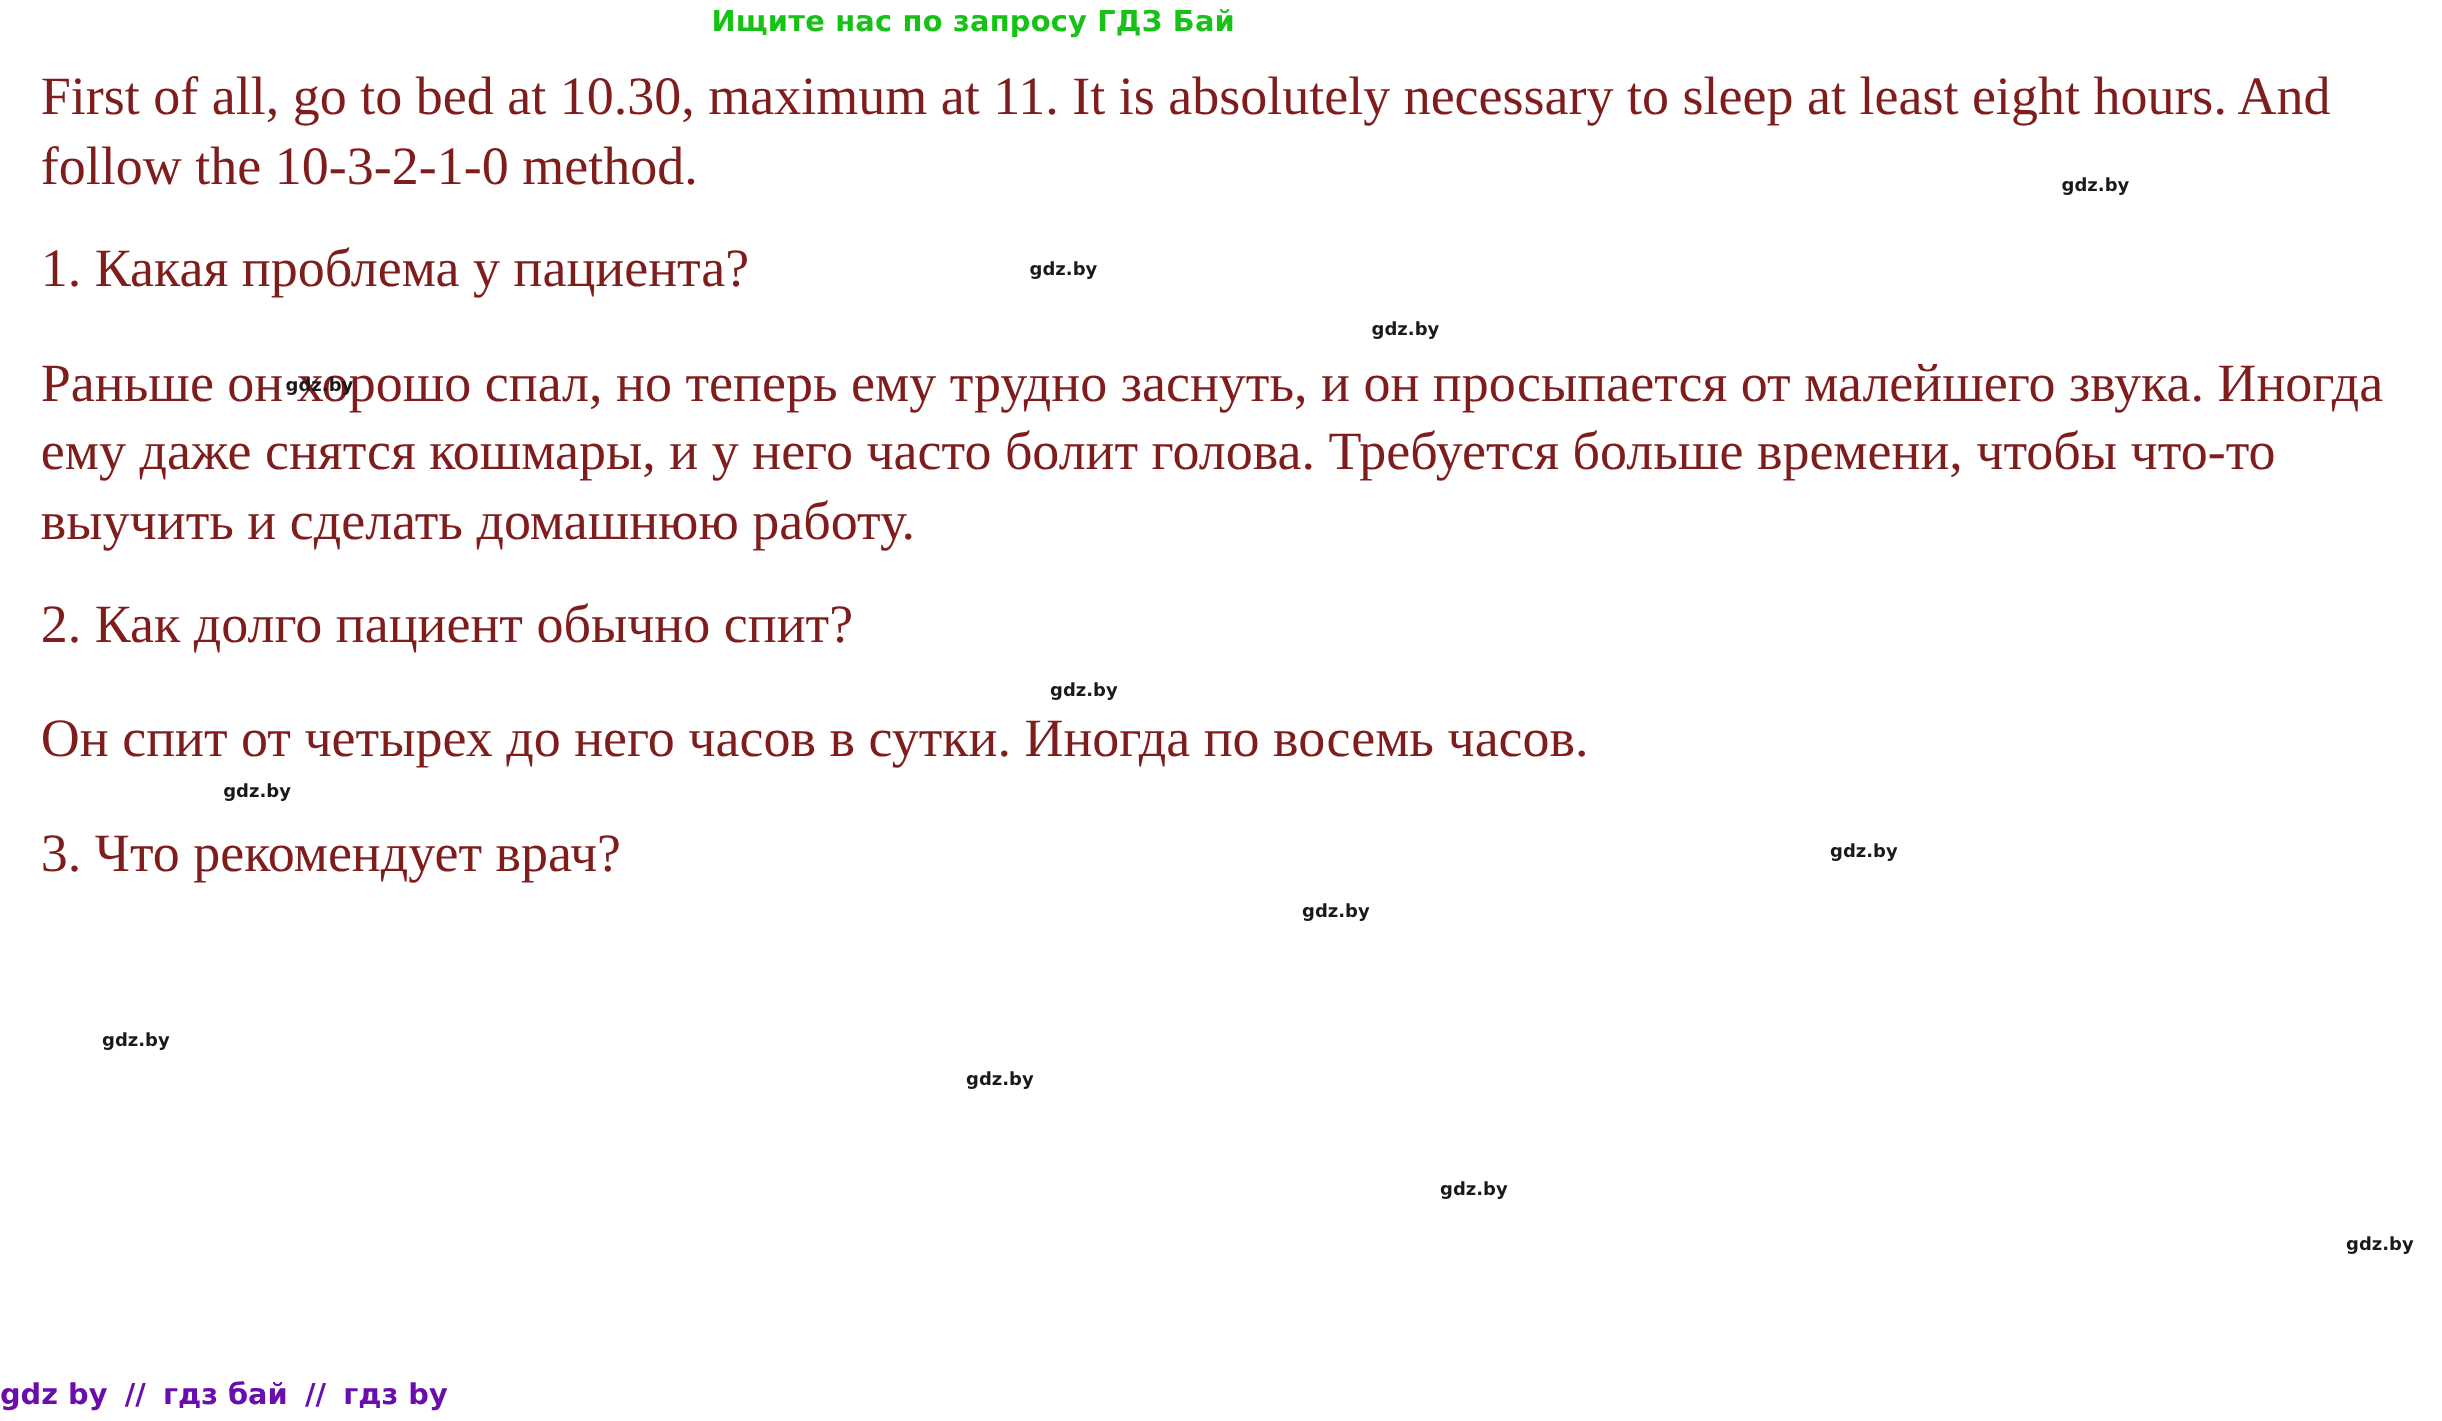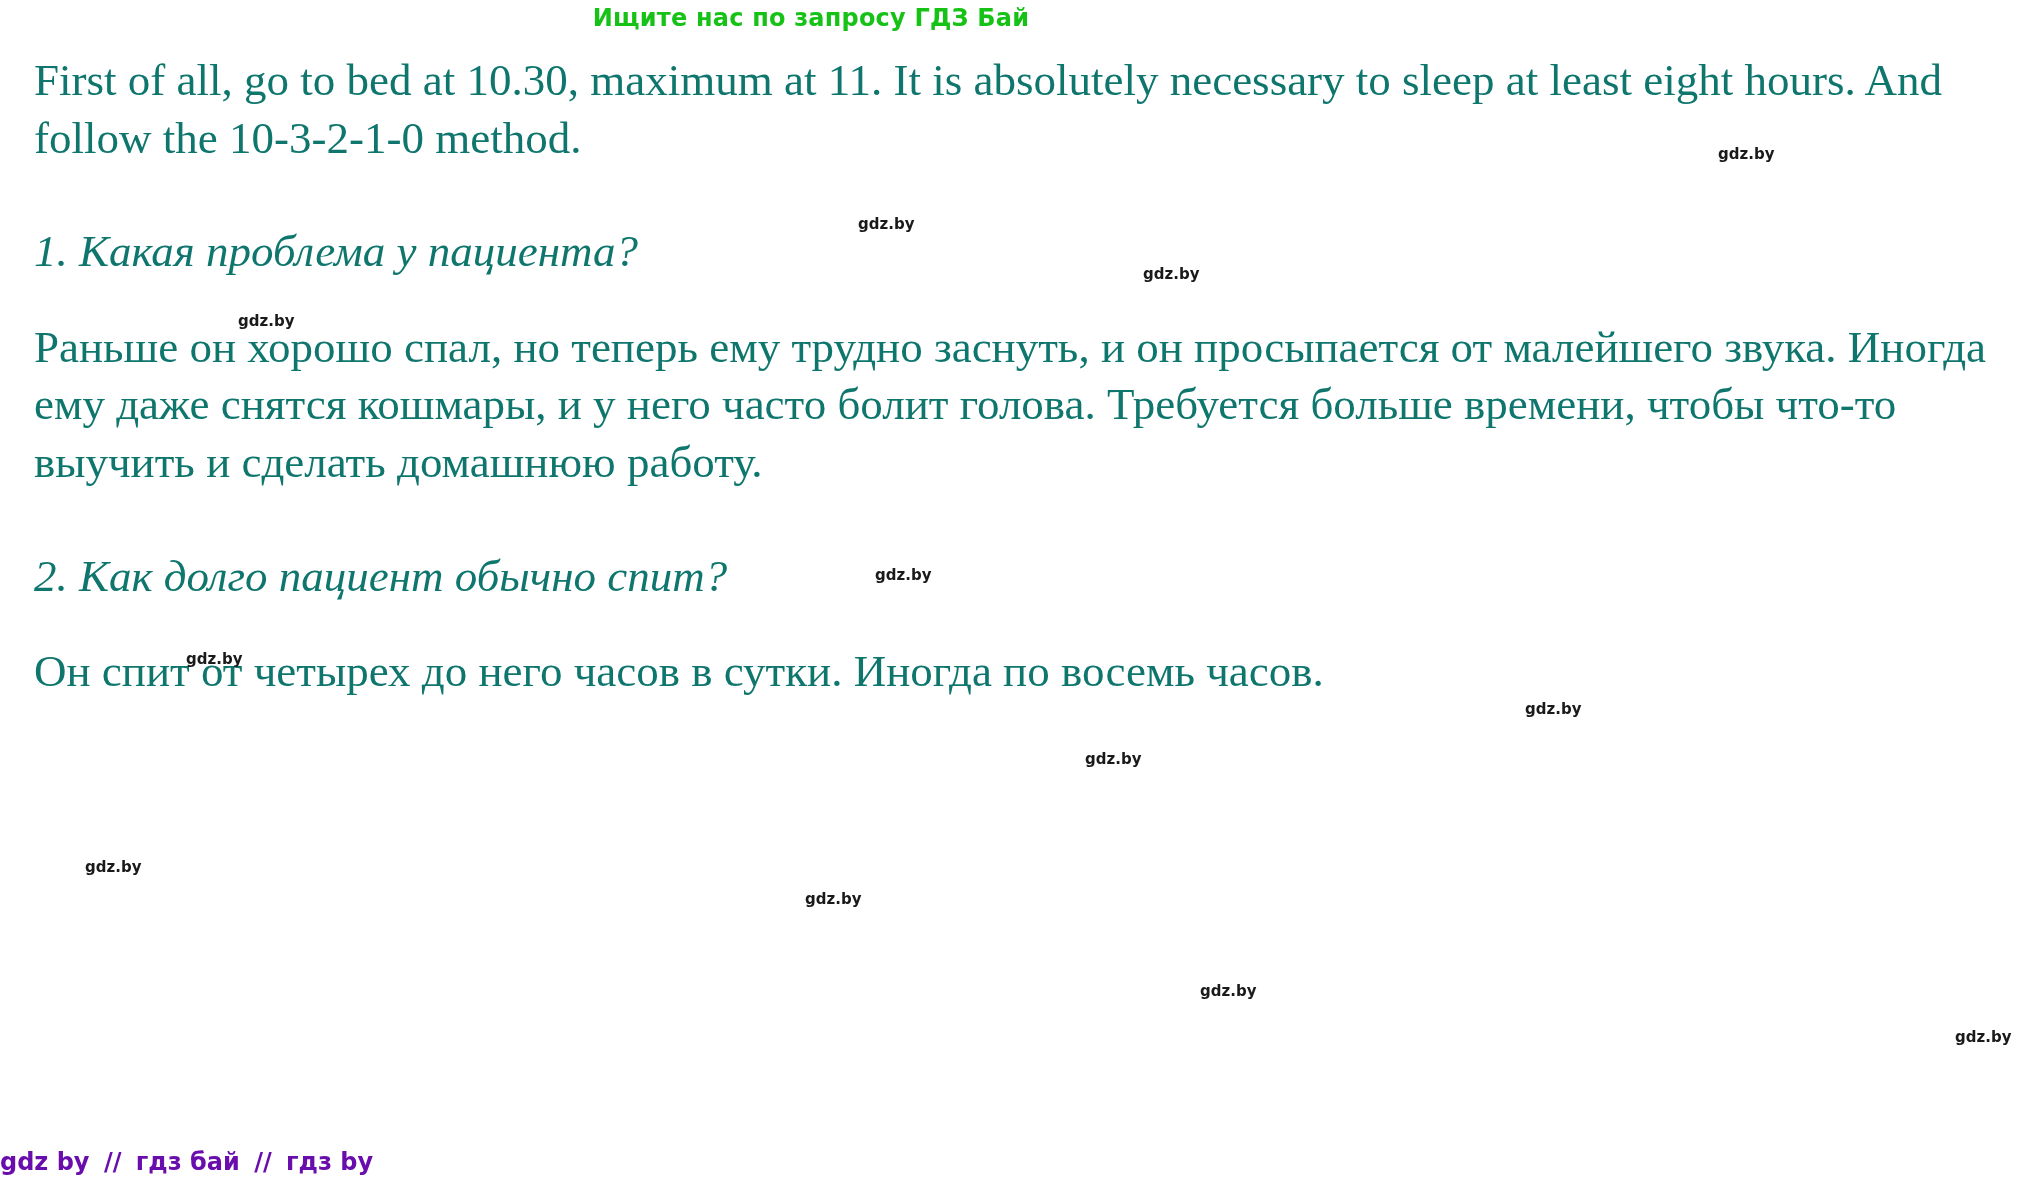--- a/index.html
+++ b/index.html
@@ -35,26 +35,26 @@
   }
   .content {
     position: absolute;
     top: 52px;
     left: 34px;
     width: 1968px;
   }
   .para {
     font-size: 45px;
     line-height: 1.28;
-    color: #0f766e;
+    color: #7f1d1d;
     margin: 0 0 0 0;
     text-align: left;
   }
   .block-gap-md { margin-top: 38px; }
-  .block-gap-lg { margin-top: 56px; font-style: italic; }
+  .block-gap-lg { margin-top: 28px; }
   .eng {
     width: 1960px;
   }
   .bottom-banner {
     position: absolute;
     bottom: 8px;
     left: 0;
     width: 100%;
     text-align: left;
     color: #6a0dad;
@@ -88,20 +88,21 @@
     <p class="para eng">First of all, go to bed at 10.30, maximum at 11. It is absolutely necessary to sleep at least eight hours. And follow the 10-3-2-1-0 method.</p>
 
     <p class="para block-gap-lg">1. Какая проблема у пациента?</p>
 
     <p class="para block-gap-md">Раньше он хорошо спал, но теперь ему трудно заснуть, и он просыпается от малейшего звука. Иногда ему даже снятся кошмары, и у него часто болит голова. Требуется больше времени, чтобы что-то выучить и сделать домашнюю работу.</p>
 
     <p class="para block-gap-lg">2. Как долго пациент обычно спит?</p>
 
     <p class="para block-gap-md">Он спит от четырех до него часов в сутки. Иногда по восемь часов.</p>
 
+    <p class="para block-gap-md">3. Что рекомендует врач?</p>
 
 
   </div>
 
   <div id="watermark-layer">
       <div class="wm" style="left: 1718px; top: 145px;">gdz.by</div>
       <div class="wm" style="left: 858px; top: 215px;">gdz.by</div>
       <div class="wm" style="left: 1143px; top: 265px;">gdz.by</div>
       <div class="wm" style="left: 238px; top: 312px;">gdz.by</div>
       <div class="wm" style="left: 875px; top: 566px;">gdz.by</div>

